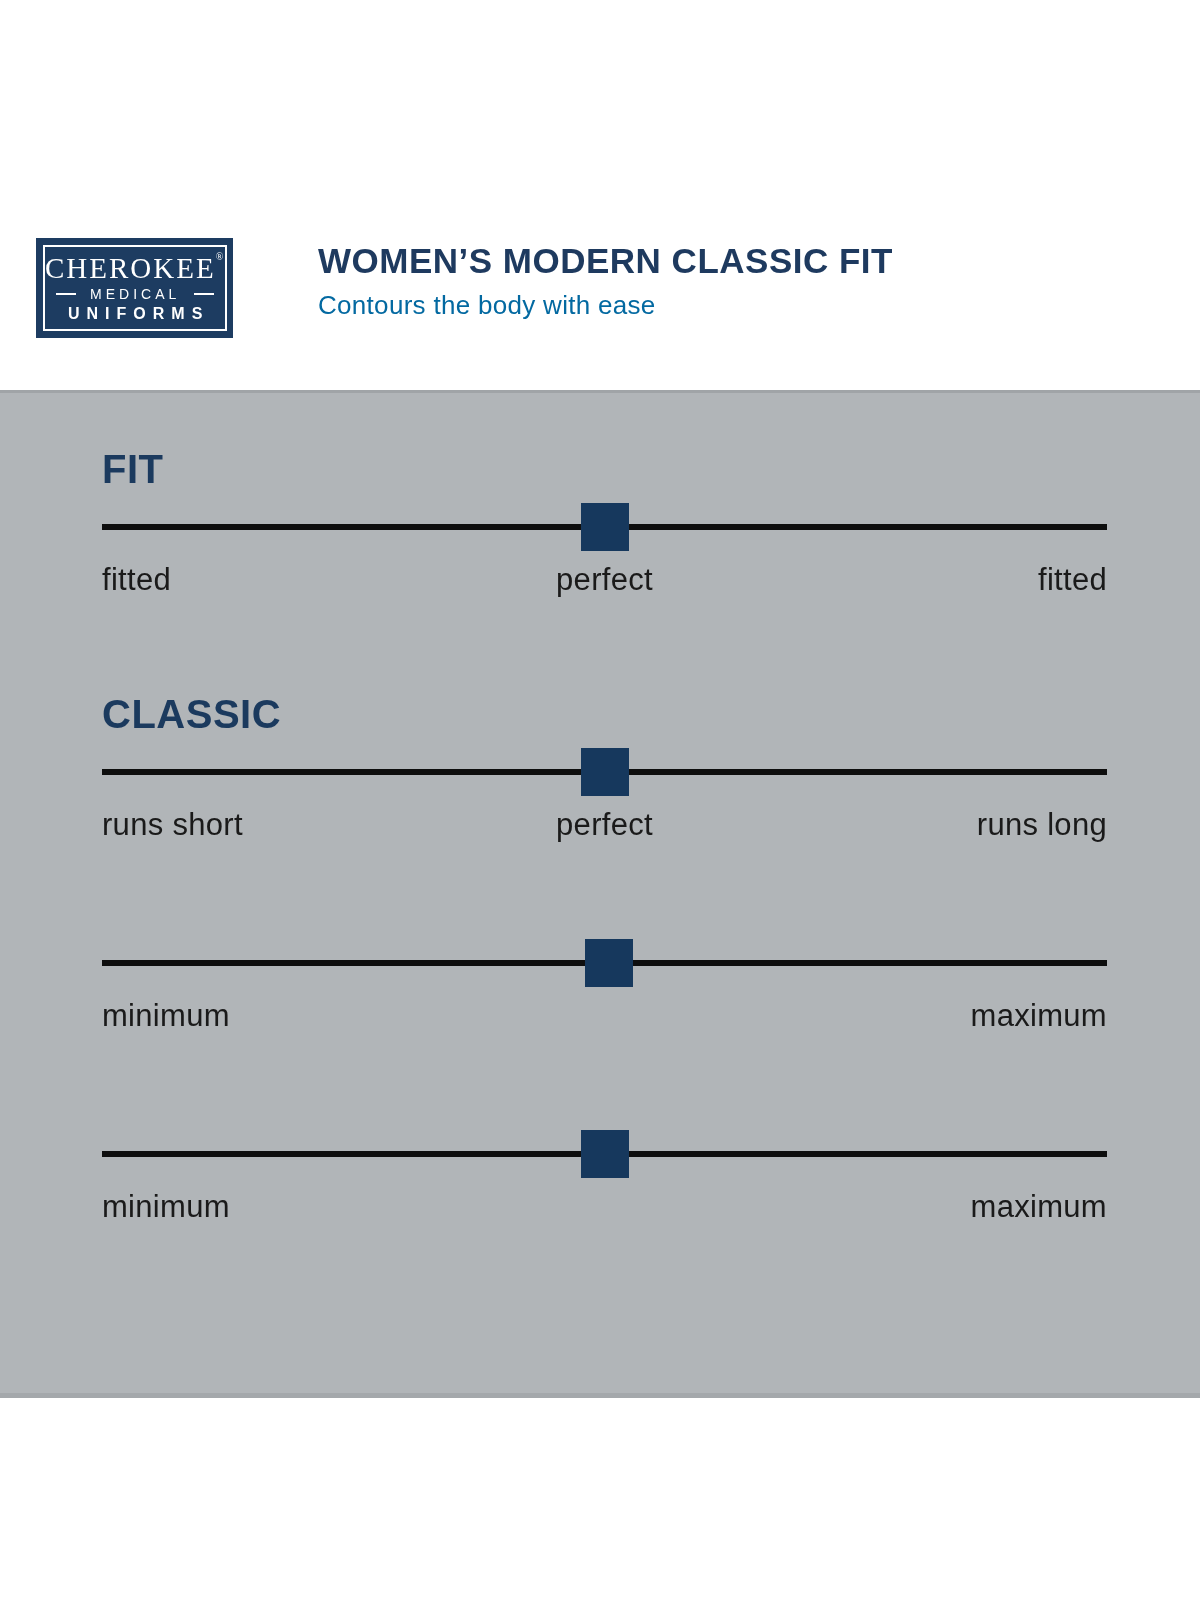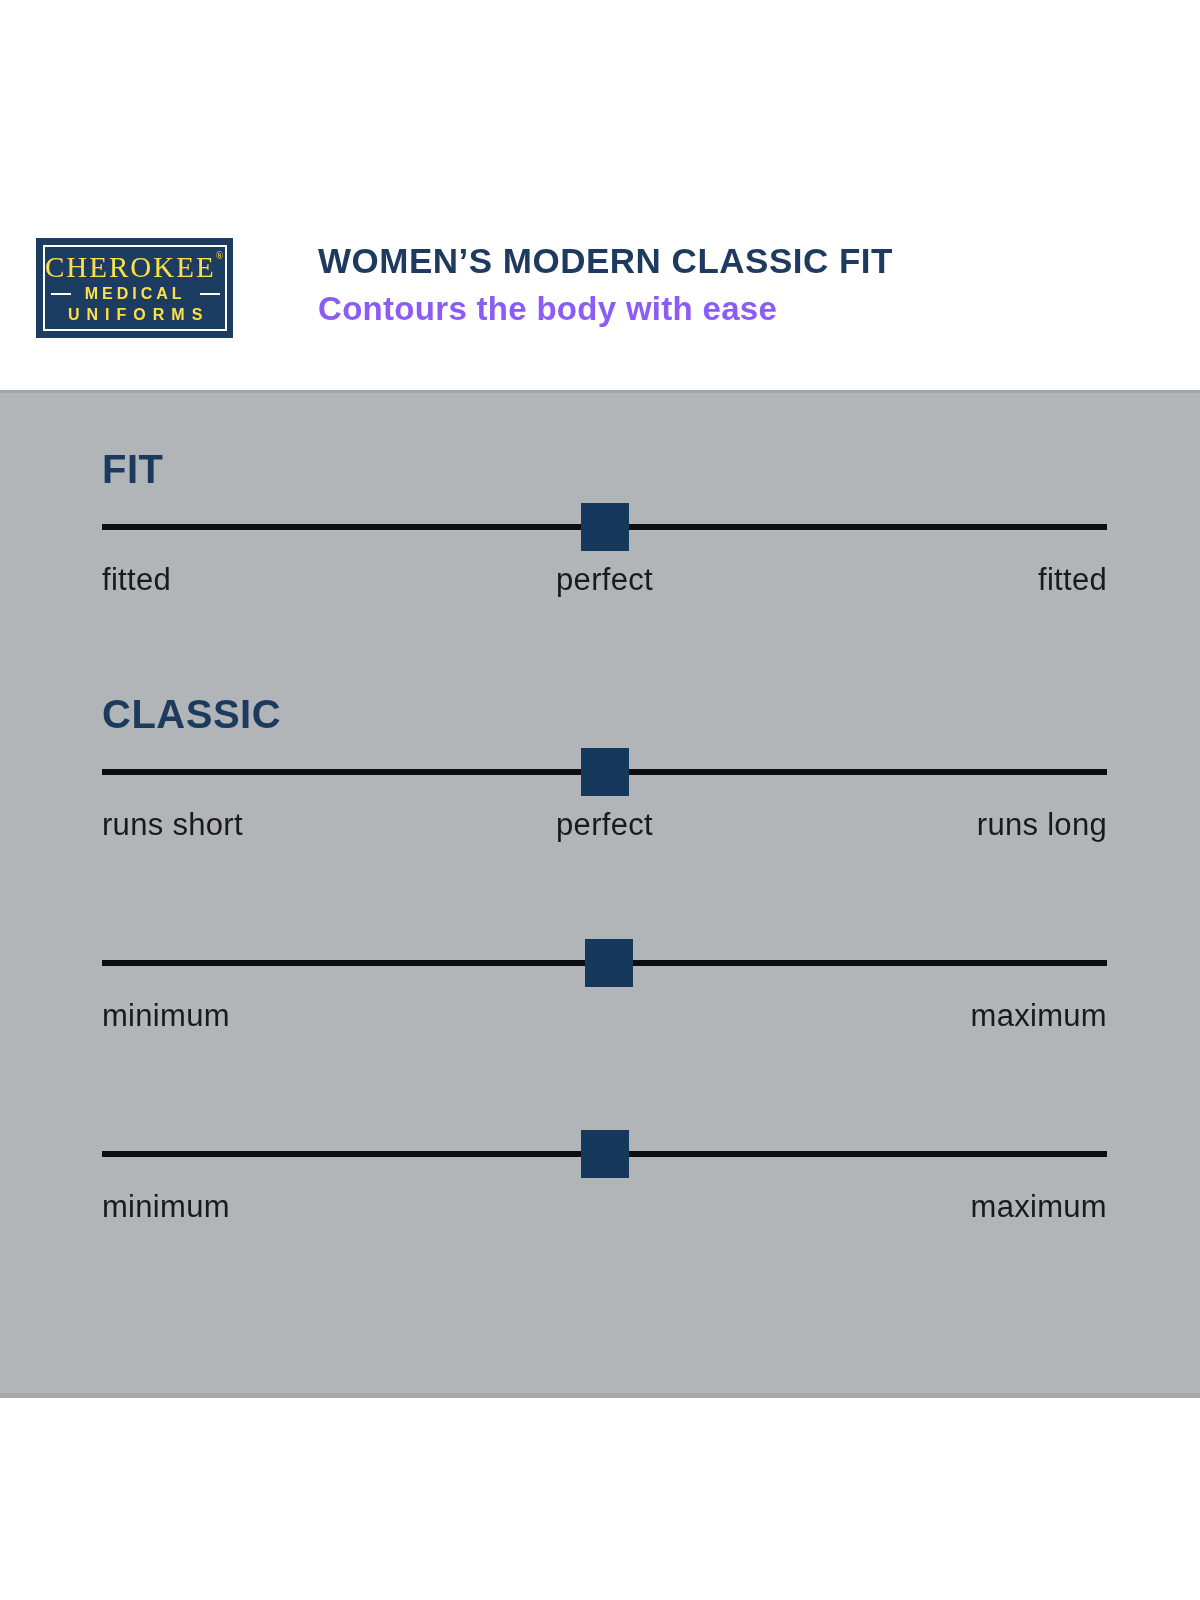--- a/index.html
+++ b/index.html
@@ -12,47 +12,47 @@
   .header { position: relative; height: 390px; background: #ffffff; }
   .logo {
     position: absolute; left: 36px; top: 238px;
     width: 197px; height: 100px;
     background: #1d3c61;
     display: flex; align-items: stretch; justify-content: stretch;
   }
   .logo-inner {
     flex: 1; margin: 7px; border: 2px solid #ffffff;
     display: flex; flex-direction: column; align-items: center; justify-content: center;
-    color: #fde047;
+    color: #ffffff;
   }
   .logo-brand {
     font-family: "Liberation Serif", serif;
     font-size: 29px; letter-spacing: 2px; line-height: 1;
     white-space: nowrap; position: relative;
   }
   .logo-reg { font-size: 10px; vertical-align: top; position: relative; top: -2px; }
   .logo-division {
     margin-top: 4px; display: flex; align-items: center; gap: 14px;
-    font-size: 16px; font-weight: 700; letter-spacing: 4px; line-height: 1;
+    font-size: 14px; font-weight: 400; letter-spacing: 4px; line-height: 1;
     white-space: nowrap;
   }
   .dash { width: 20px; height: 2px; background: #ffffff; display: inline-block; }
   .logo-uniforms {
     margin-top: 5px; font-size: 16px; font-weight: 600;
     letter-spacing: 7px; line-height: 1; white-space: nowrap;
     padding-left: 7px; 
   }
 
   .title-block { position: absolute; left: 318px; top: 243px; }
   .page-title {
     color: #1e3a5f; font-size: 35px; font-weight: 700;
     line-height: 1; letter-spacing: 0.5px; white-space: nowrap;
   }
   .page-subtitle {
-    color: #8b5cf6; font-size: 33px; font-weight: 700;
+    color: #0369a1; font-size: 26px; font-weight: 400;
     line-height: 1; margin-top: 14px; letter-spacing: 0.3px;
   }
 
   
   .gray-panel {
     width: 1200px; height: 1008px;
     background: #b1b5b8;
     border-top: 3px solid #a0a4a7;
     border-bottom: 5px solid #a4a8ab;
     padding: 56px 93px 0 102px;

